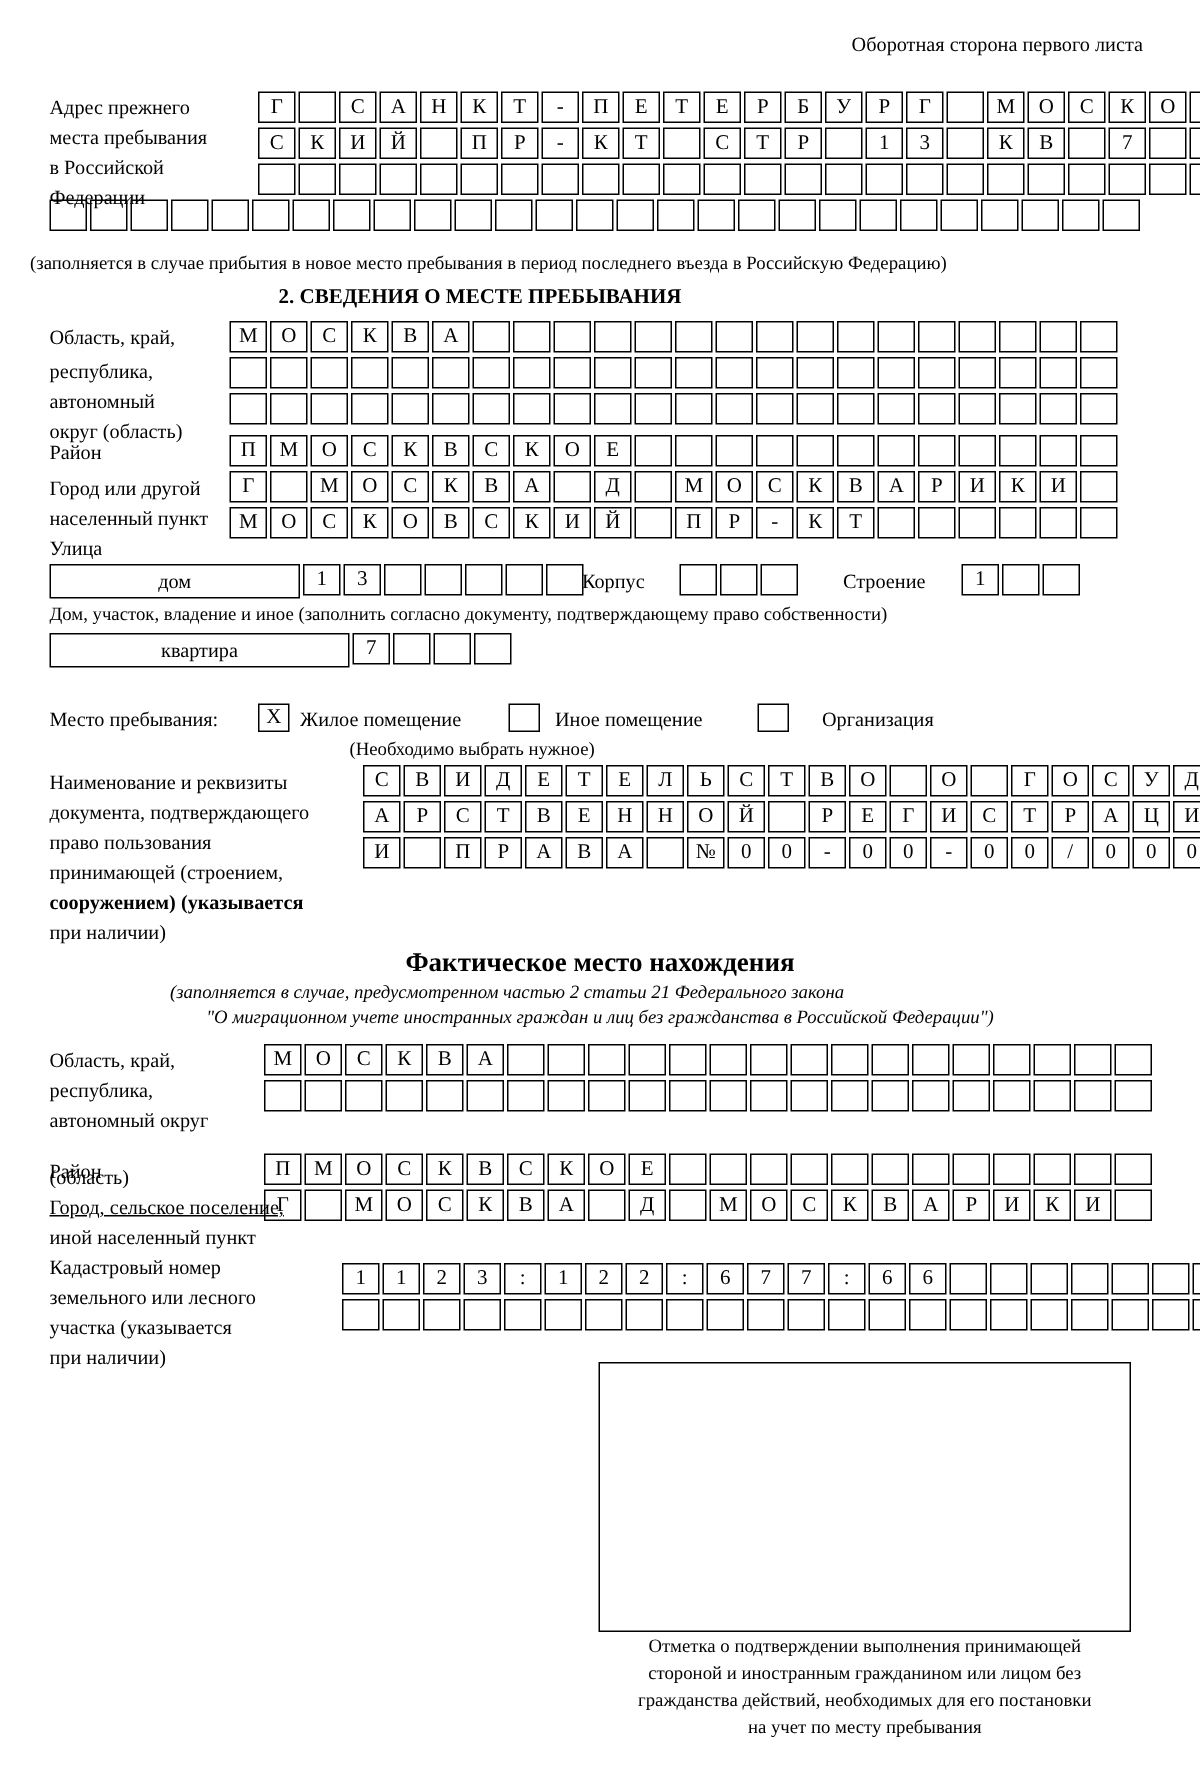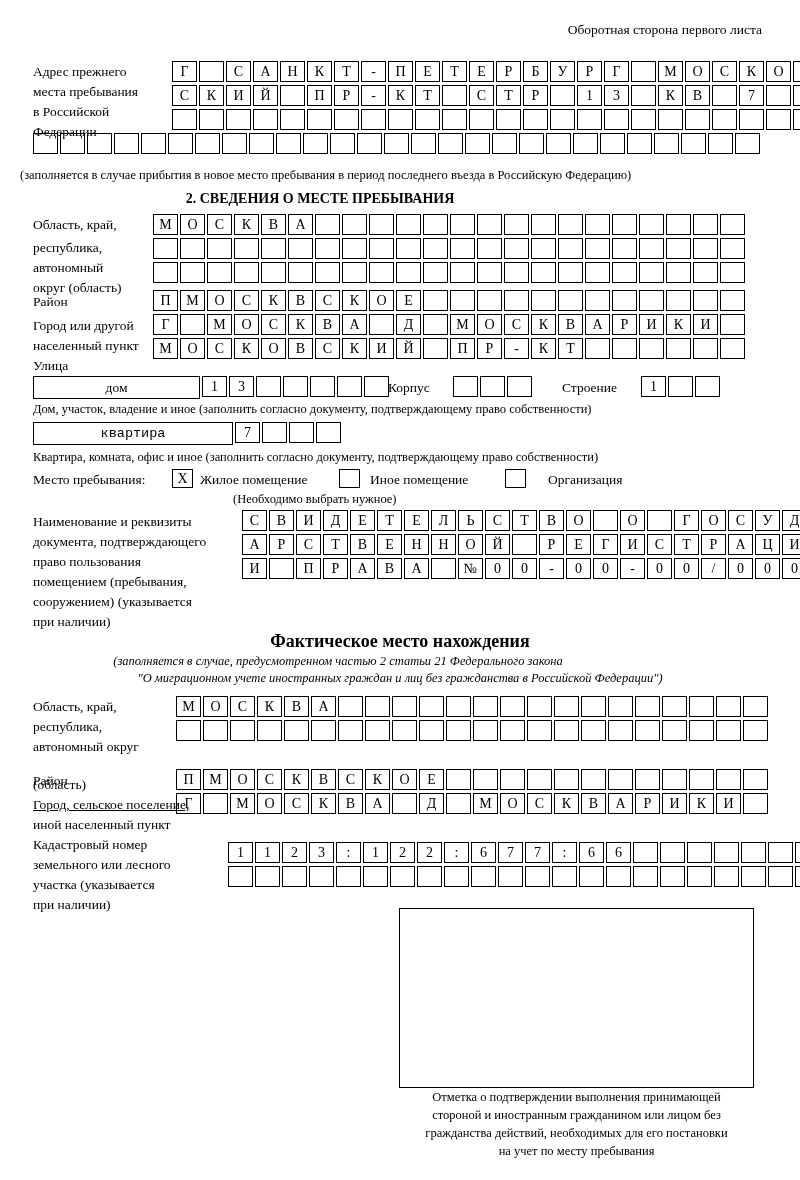--- a/index.html
+++ b/index.html
@@ -343,43 +343,42 @@
       <div class="cell"></div>
     </div>
   <div class="lbl" style="left:562px;top:378px;">Строение</div>
   <div class="boxrow" id="s2-stroenie" style="left:641px;top:376px;">
       <div class="cell">1</div>
       <div class="cell"></div>
       <div class="cell"></div>
     </div>
   <div class="lbl small" style="left:33px;top:400px;">Дом, участок, владение и иное (заполнить согласно документу, подтверждающему право собственности)</div>
 
-  <div class="widebox" style="left:33px;top:422px;width:200px;font-family:Liberation Mono, monospace;">квартира</div>
+  <div class="widebox" style="left:33px;top:422px;width:200px;">квартира</div>
   <div class="boxrow" id="s2-flat" style="left:235px;top:422px;">
       <div class="cell">7</div>
       <div class="cell"></div>
       <div class="cell"></div>
       <div class="cell"></div>
     </div>
-  <div class="lbl small" style="left:33px;top:448px;">Квартира, комната, офис и иное (заполнить согласно документу, подтверждающему право собственности)</div>
 
   <div class="lbl" style="left:33px;top:470px;">Место пребывания:</div>
   <span class="chk" style="position:absolute;left:172px;top:469px;">Х</span>
   <div class="lbl" style="left:200px;top:470px;">Жилое помещение</div>
   <span class="chk" style="position:absolute;left:339px;top:469px;"></span>
   <div class="lbl" style="left:370px;top:470px;">Иное помещение</div>
   <span class="chk" style="position:absolute;left:505px;top:469px;"></span>
   <div class="lbl" style="left:548px;top:470px;">Организация</div>
   <div class="lbl small" style="left:233px;top:490px;">(Необходимо выбрать нужное)</div>
 
   <div class="lbl" style="left:33px;top:512px;">Наименование и реквизиты</div>
   <div class="lbl" style="left:33px;top:532px;">документа, подтверждающего</div>
   <div class="lbl" style="left:33px;top:552px;">право пользования</div>
-  <div class="lbl" style="left:33px;top:572px;">помещением (пребывания,</div>
-  <div class="lbl" style="left:33px;top:592px;">сооружением) (указывается</div>
+  <div class="lbl" style="left:33px;top:572px;">принимающей (строением,</div>
+  <div class="lbl" style="left:33px;top:592px;font-weight:bold;">сооружением) (указывается</div>
   <div class="lbl" style="left:33px;top:612px;">при наличии)</div>
 
   <div class="boxrow" id="s2-doc-0" style="left:242px;top:510px;">
       <div class="cell">С</div>
       <div class="cell">В</div>
       <div class="cell">И</div>
       <div class="cell">Д</div>
       <div class="cell">Е</div>
       <div class="cell">Т</div>
       <div class="cell">Е</div>

